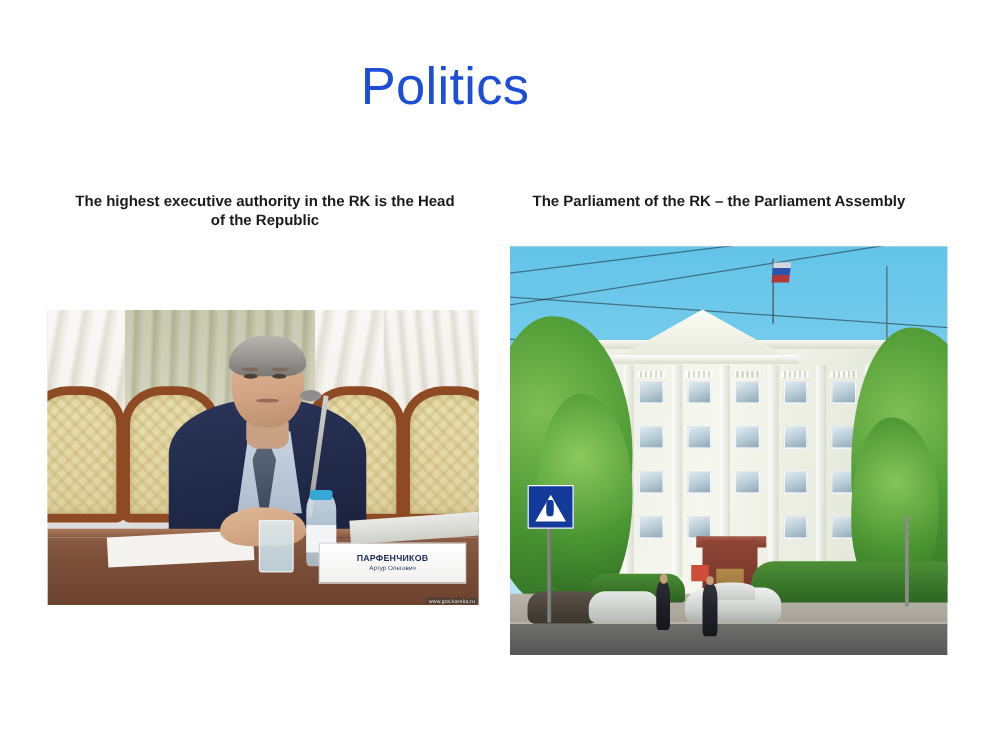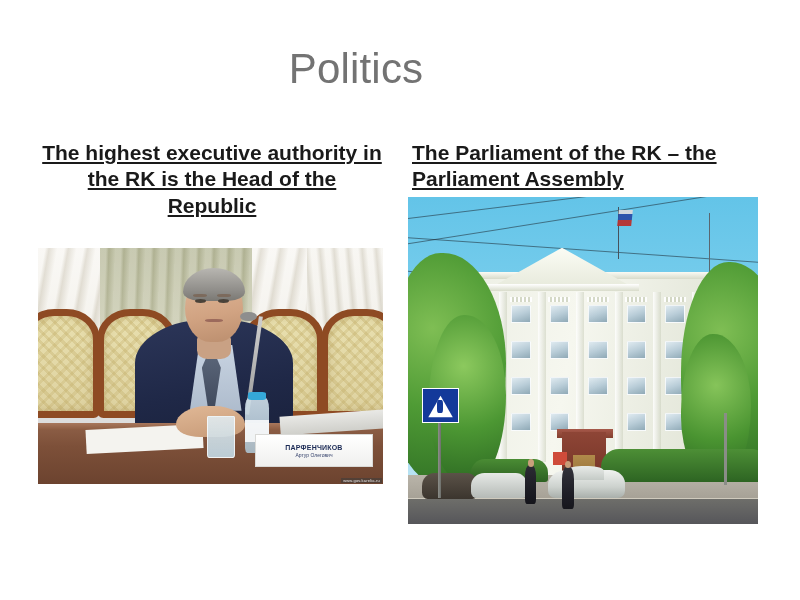--- a/index.html
+++ b/index.html
@@ -20,38 +20,37 @@
   #slide-title {
     position: absolute;
     left: 0;
     top: 47px;
     width: 712px;
     text-align: center;
     font-size: 42px;
     font-weight: 400;
     line-height: 1.05;
     letter-spacing: 0.2px;
-    color: #737373;
+    color: #1d4ed8;
   }
 
   
   .column {
     position: absolute;
     top: 140px;
   }
   #column-left  { left: 38px;  width: 348px; }
   #column-right { left: 412px; width: 348px; }
 
   .caption {
-    font-size: 21px;
+    font-size: 12px;
     font-weight: bold;
     line-height: 1.26;
     color: #1a1a1a;
-    margin: 0;
-    text-decoration: underline;
+    margin: 14px;
   }
   #caption-left  { text-align: center; padding: 0 4px; }
   #caption-right { text-align: left; }
 
   
   .photo {
     position: absolute;
     overflow: hidden;
     background: #ddd;
   }

